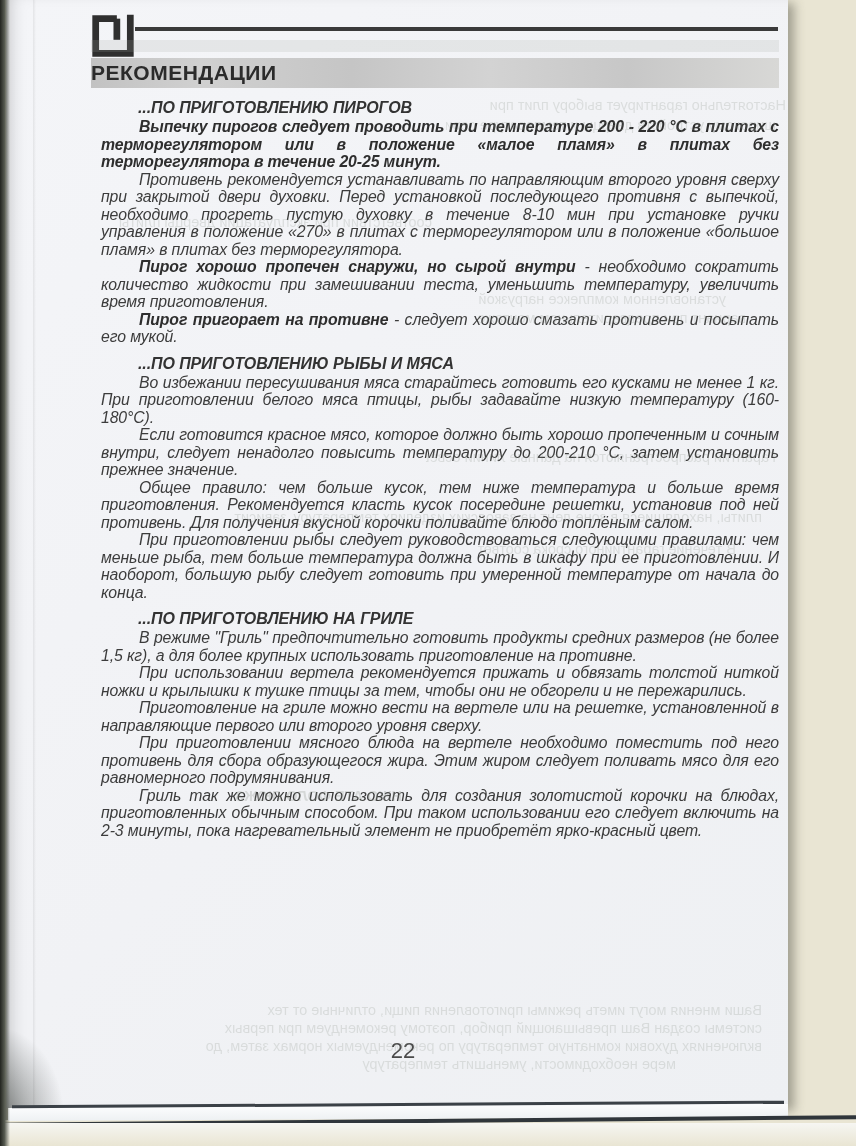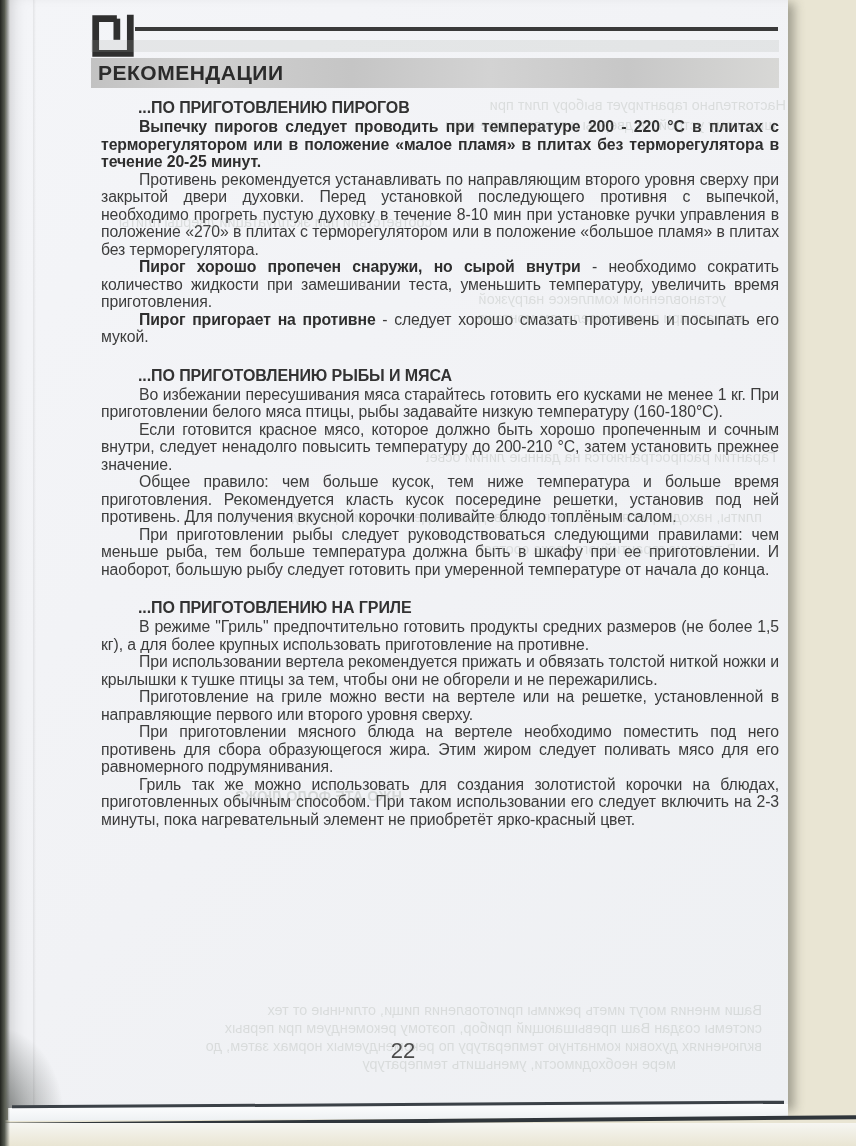--- a/index.html
+++ b/index.html
@@ -22,38 +22,38 @@
     position:absolute;left:27px;top:0;width:3px;height:1108px;
     background:linear-gradient(90deg,rgba(0,0,0,.07),rgba(0,0,0,0));
   }
   
   .logo{position:absolute;left:82px;top:10px;width:50px;height:50px;}
   .rule{position:absolute;left:129px;top:27px;width:643px;height:4px;background:#3a3a3a;}
   .title-bar{
     position:absolute;left:85px;top:58px;width:688px;height:30px;
     background:linear-gradient(90deg,#c2c2c2 0%,#d0d0d0 16%,#c5c5c5 38%,#d3d3d3 58%,#c7c7c7 78%,#d8d8d6 100%);
     color:#2b2b2b;font-weight:bold;font-size:21px;line-height:30px;
-    padding-left:7px;letter-spacing:.5px;box-sizing:border-box;
+    letter-spacing:.5px;box-sizing:border-box;
   }
   .title-ghost-bar{
     position:absolute;left:85px;top:40px;width:688px;height:12px;
     background:rgba(160,165,160,.18);
   }
   
   .content{
     position:absolute;left:95px;top:99px;width:678px;
     color:#3c3c3c;font-size:15.8px;line-height:17.5px;text-align:justify;
     letter-spacing:-.1px;
   }
   .section-heading{
     font-weight:bold;color:#333;margin:0 0 1px 37px;font-size:16px;line-height:18px;
     text-align:left;
   }
-  .section{margin:0;}
-  .section + .section{margin-top:21px;}
+  .section{margin:0;font-style:italic;}
+  .section + .section{margin-top:9px;}
   p.para{margin:0;text-indent:38px;}
   p.para.bold{font-weight:bold;color:#2e2e2e;}
   p.para b{color:#2e2e2e;}
   .page-number{
     position:absolute;left:6px;top:1038px;width:782px;text-align:center;
     color:#4a4a4a;font-size:22px;
   }
   
   .edge-a{
     position:absolute;left:12px;top:1103px;width:772px;height:3px;background:#3b4147;

